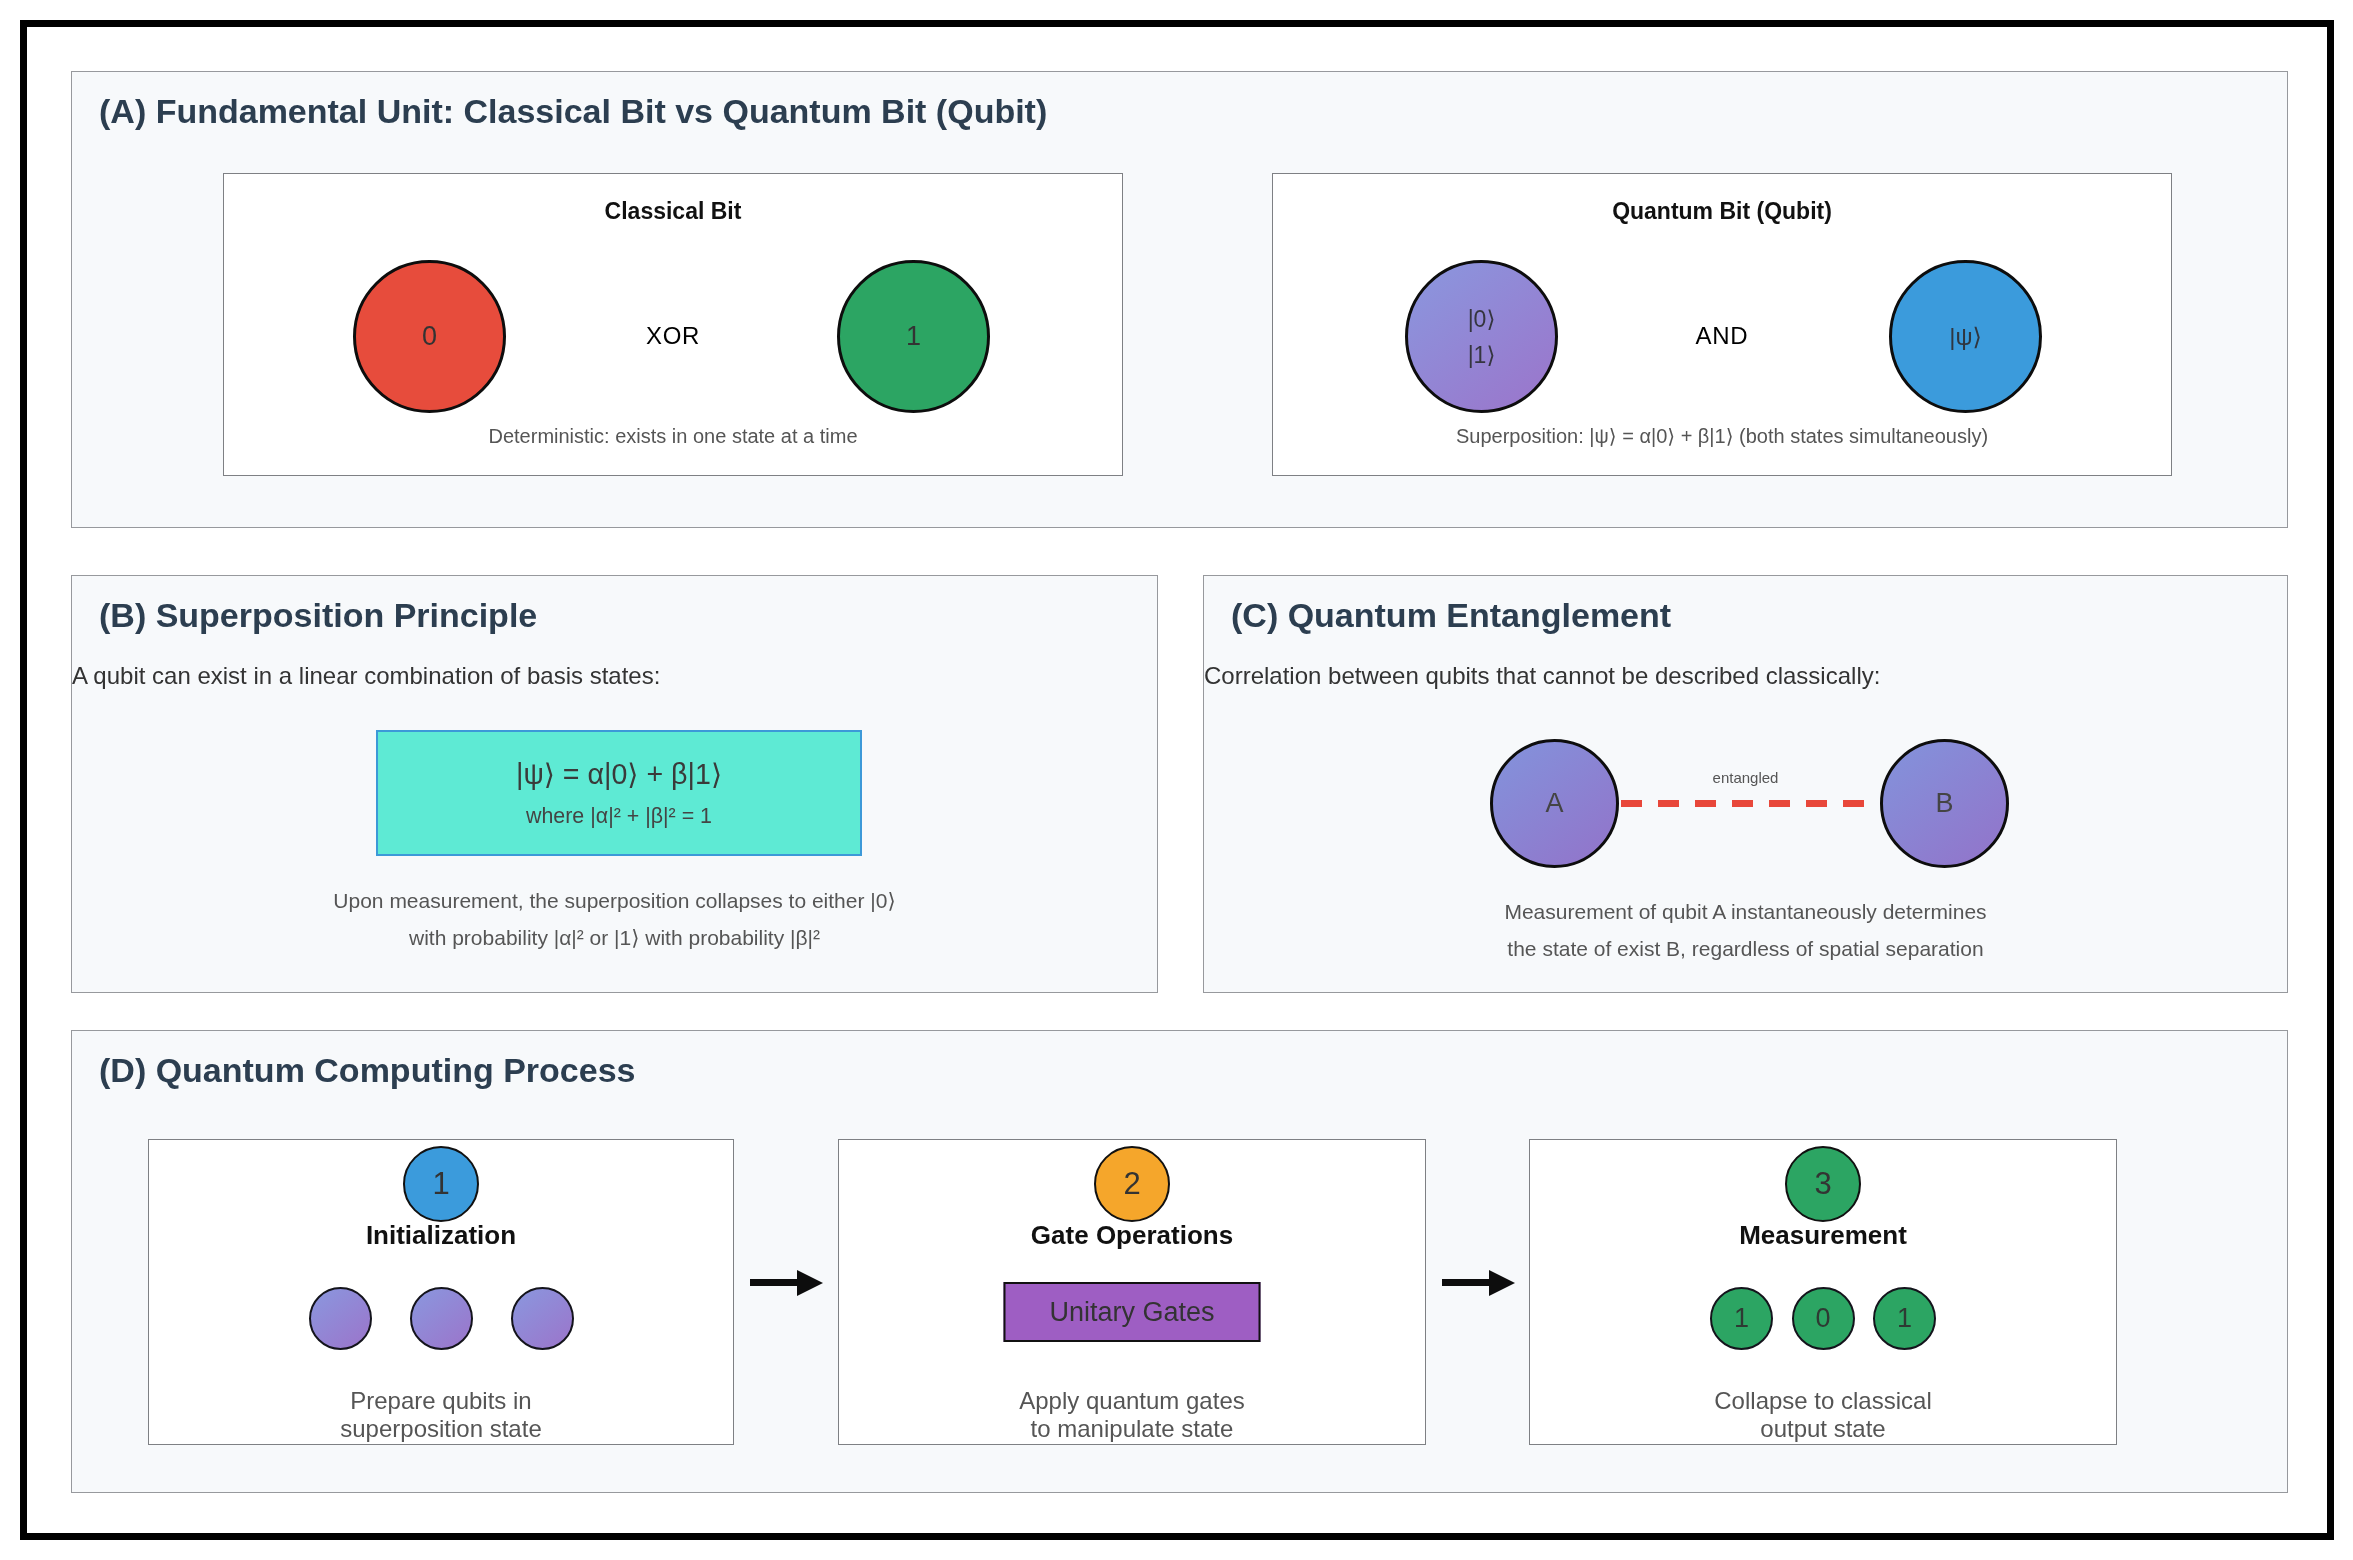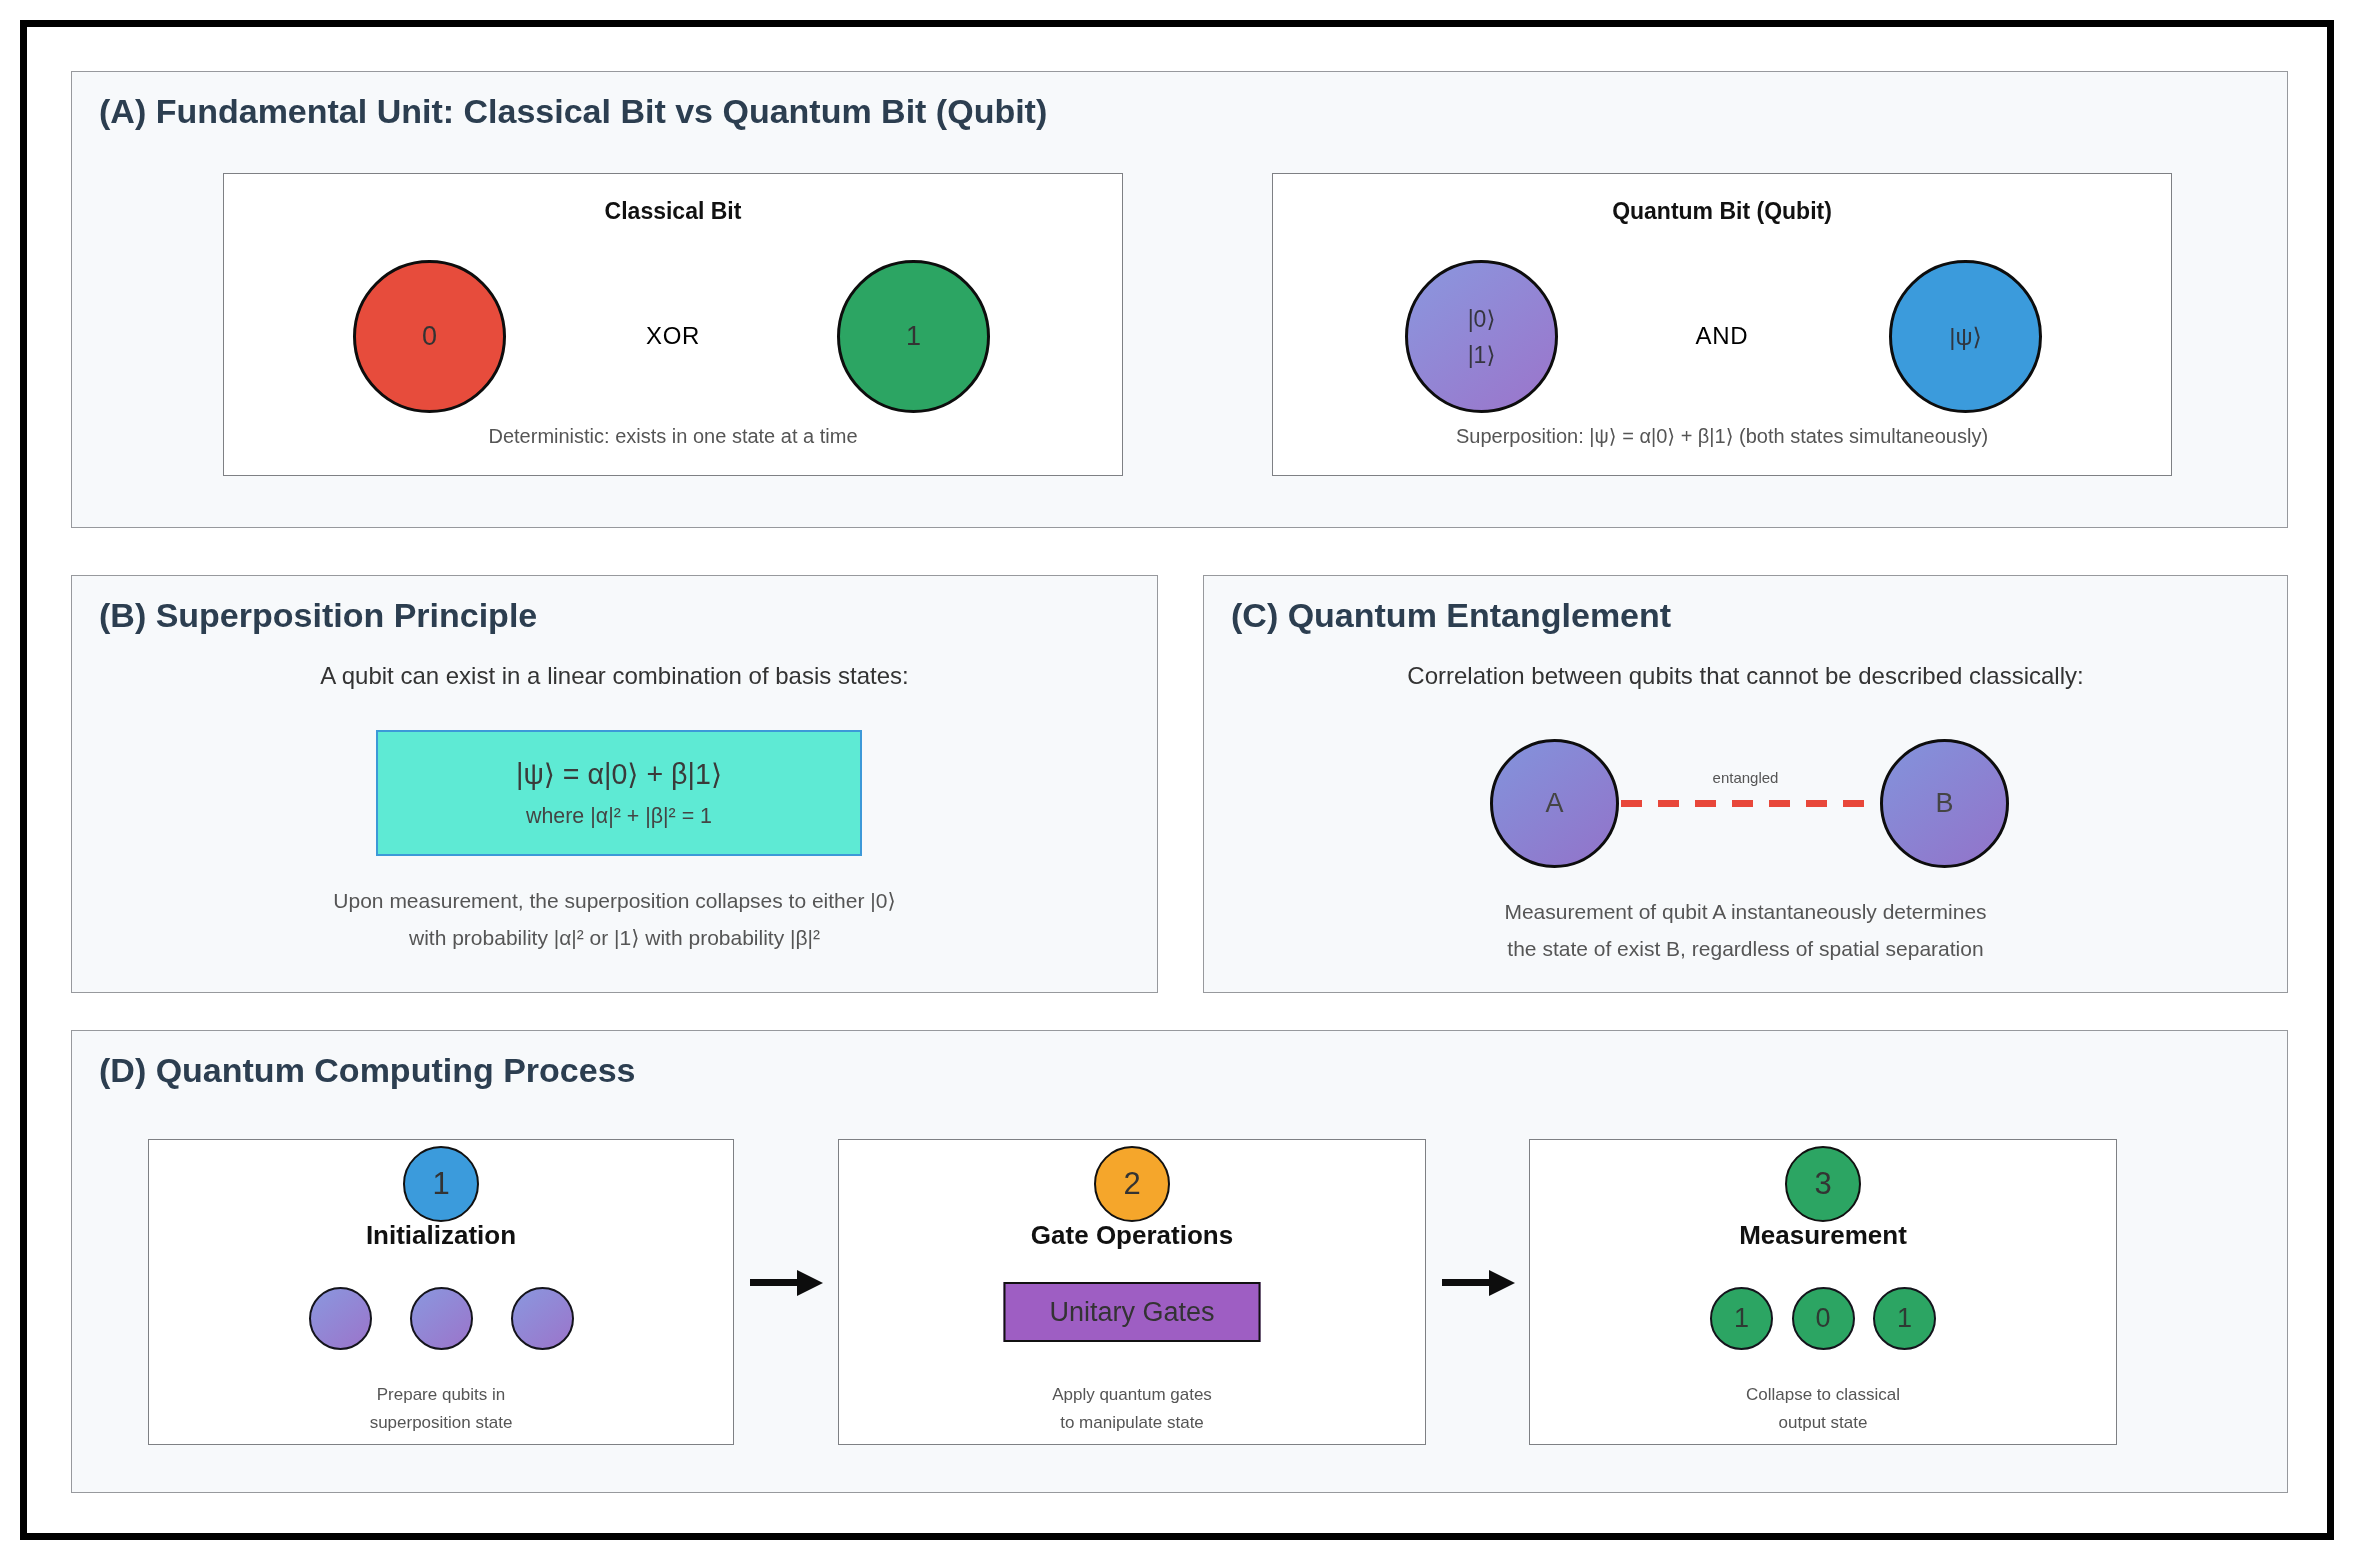--- a/index.html
+++ b/index.html
@@ -88,21 +88,21 @@
   .fill-grad  { background: linear-gradient(140deg, #8C93DC 12%, #9A77CC 92%); }
   .fill-orange{ background: #F5A62B; }
 
   .ket-stack { display: flex; flex-direction: column; align-items: center;
                font-size: 23px; line-height: 36px; color: #35353f; }
   .psi-label { font-size: 24px; color: #2f3640; }
 
   .panel-intro {
     position: absolute;
     left: 0; right: 0; top: 86px;
-    text-align: center;
+    text-align: left;
     font-size: 24px;
     color: #333;
   }
   .formula-box {
     position: absolute;
     left: 304px; top: 154px; width: 486px; height: 126px;
     background: #5eead4;
     border: 2.9px solid #3C99D8;
     box-sizing: border-box;
     display: flex; flex-direction: column;
@@ -192,23 +192,23 @@
     top: 142px;
     width: 257px; height: 60px;
     background: #9E5EC3;
     border: 2.9px solid #111;
     box-sizing: border-box;
     display: flex; align-items: center; justify-content: center;
     font-size: 27px; color: #333;
   }
   .step-caption {
     position: absolute;
-    left: 0; right: 0; bottom: 6px;
-    text-align: center;
-    font-size: 17px;
+    left: 0; right: 0; bottom: 0;
+    text-align: center;
+    font-size: 24px;
     line-height: 28.6px;
     color: #555;
   }
 
   .arrow {
     position: absolute;
     top: 226px;
     width: 74px; height: 51px;
   }
   .arrow .shaft {

